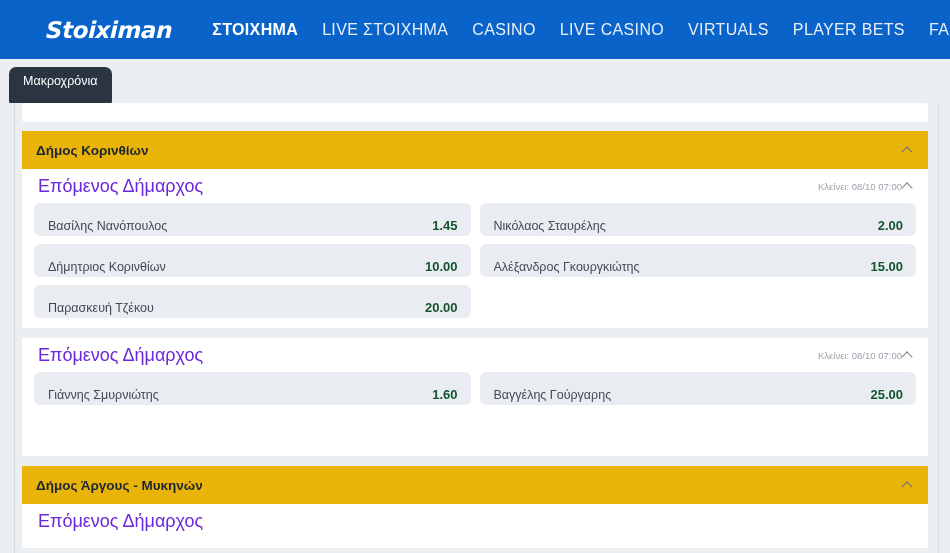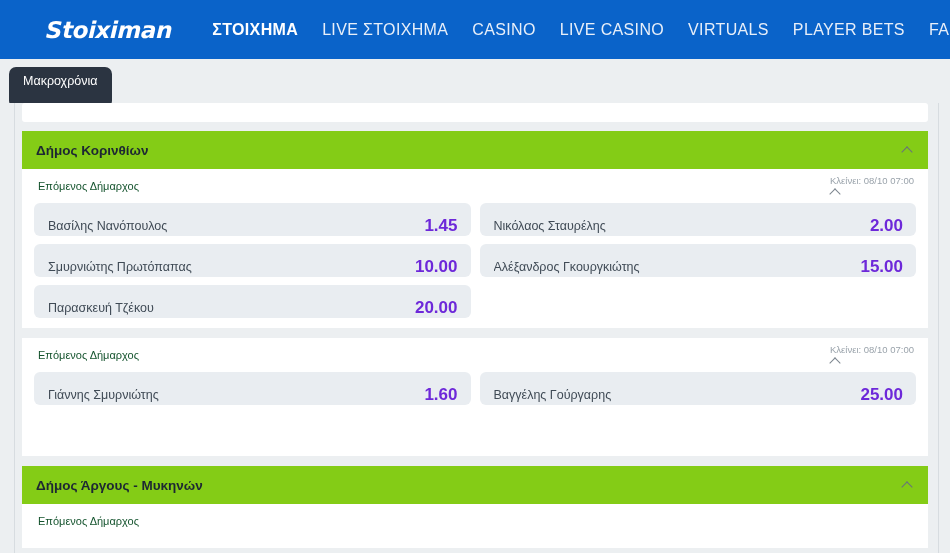--- a/index.html
+++ b/index.html
@@ -131,21 +131,21 @@
     background: #ffffff;
     margin: 0 8px 9px 8px;
     border-radius: 3px;
   }
 
   .card-head {
     display: flex;
     align-items: center;
     justify-content: space-between;
     height: 38px;
-    background: #84cc16;
+    background: #eab308;
     padding: 0 14px 0 14px;
     cursor: pointer;
   }
 
   .card-title {
     font-size: 13.5px;
     font-weight: 700;
     color: #1d2733;
     white-space: nowrap;
   }
@@ -158,28 +158,28 @@
   .market-head {
     display: flex;
     align-items: center;
     justify-content: space-between;
     height: 34px;
     padding: 0 4px 0 6px;
     cursor: pointer;
   }
 
   .market-title {
-    font-size: 11px;
-    color: #14532d;
+    font-size: 18px;
+    color: #6d28d9;
     white-space: nowrap;
   }
 
   .market-right {
     display: flex;
-    flex-direction: column;
+    align-items: center;
   }
 
   .closing {
     font-size: 9.5px;
     color: #9aa3ab;
     white-space: nowrap;
   }
 
   
   .chev {
@@ -231,23 +231,23 @@
 
   .sel-name {
     font-size: 12.5px;
     color: #3f4a55;
     white-space: nowrap;
     overflow: hidden;
     text-overflow: ellipsis;
   }
 
   .sel-odds {
-    font-size: 17px;
+    font-size: 13px;
     font-weight: 700;
-    color: #6d28d9;
+    color: #14532d;
     white-space: nowrap;
     margin-left: 10px;
   }
 
   .card-gap { height: 10px; }
 </style>
 </head>
 <body>
 
 <div class="page">
@@ -291,21 +291,21 @@
               <div class="outcomes">
                 <div class="outcome">
                   <span class="sel-name">Βασίλης Νανόπουλος</span>
                   <span class="sel-odds">1.45</span>
                 </div>
                 <div class="outcome">
                   <span class="sel-name">Νικόλαος Σταυρέλης</span>
                   <span class="sel-odds">2.00</span>
                 </div>
                 <div class="outcome">
-                  <span class="sel-name">Σμυρνιώτης Πρωτόπαπας</span>
+                  <span class="sel-name">Δήμητριος Κορινθίων</span>
                   <span class="sel-odds">10.00</span>
                 </div>
                 <div class="outcome">
                   <span class="sel-name">Αλέξανδρος Γκουργκιώτης</span>
                   <span class="sel-odds">15.00</span>
                 </div>
                 <div class="outcome">
                   <span class="sel-name">Παρασκευή Τζέκου</span>
                   <span class="sel-odds">20.00</span>
                 </div>

